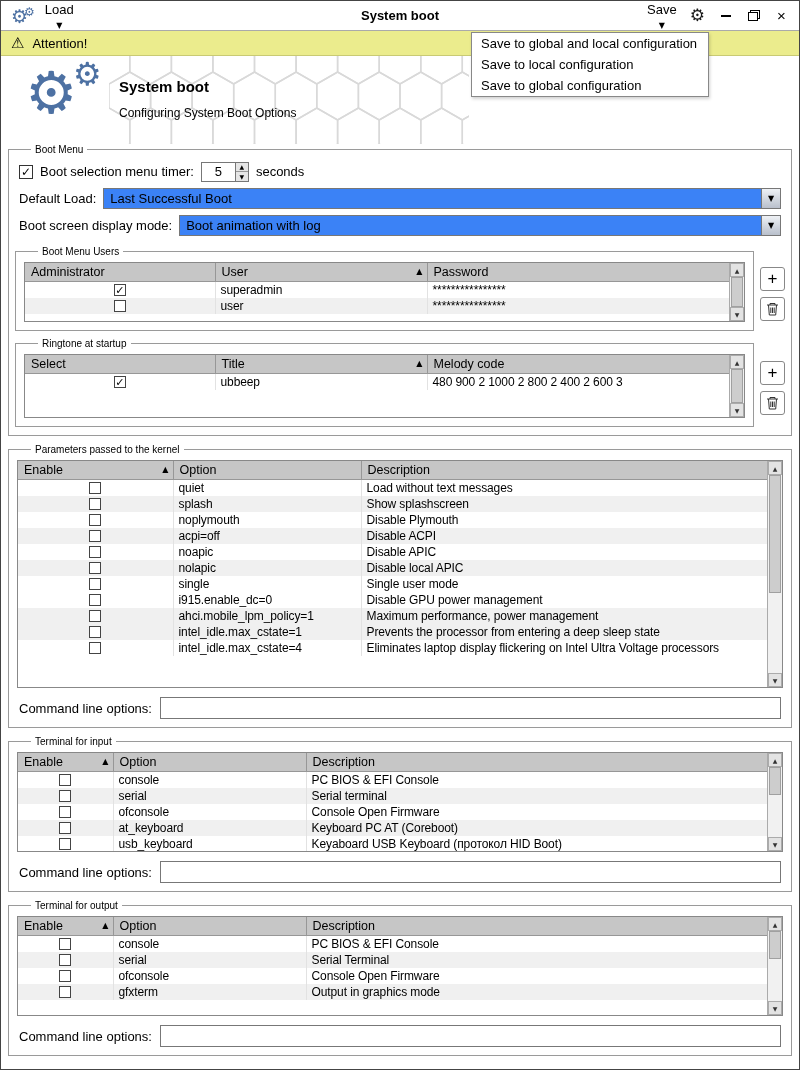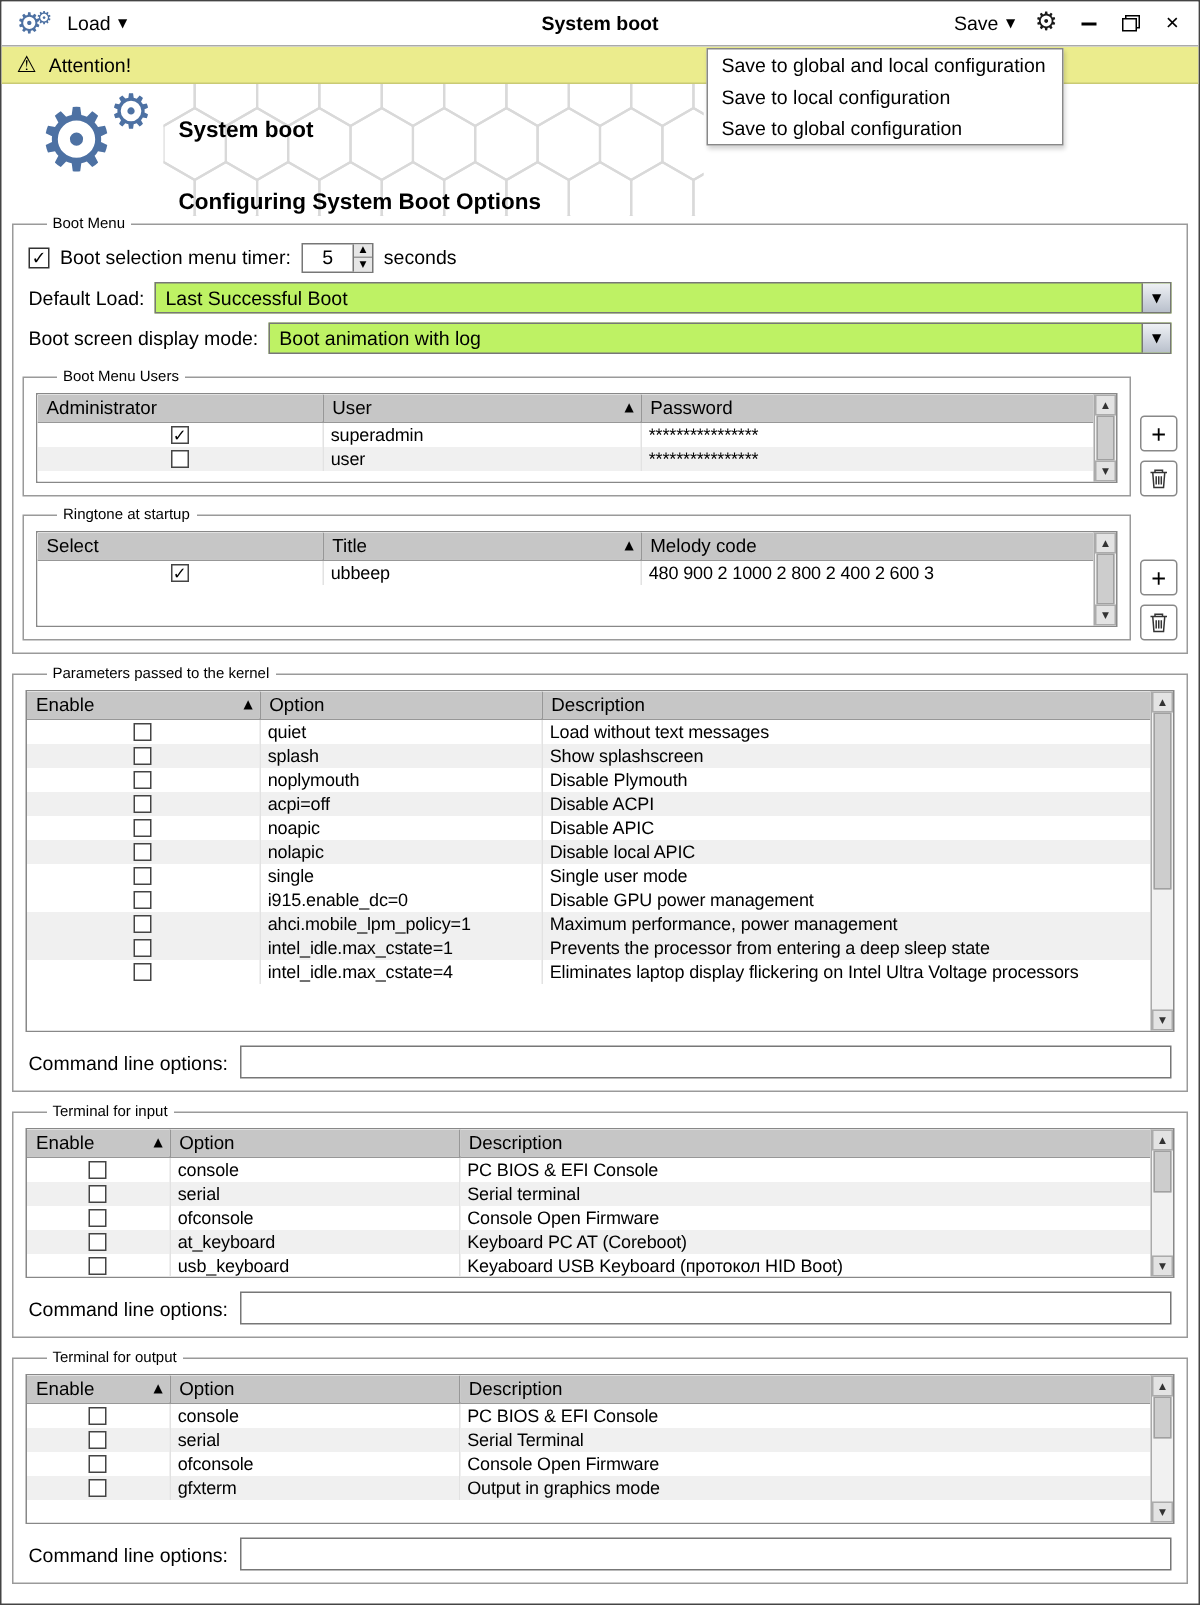--- a/index.html
+++ b/index.html
@@ -9,21 +9,21 @@
 
   .window { width: 800px; height: 1070px; border: 1px solid #444; background: #fff;
             display: flex; flex-direction: column; position: relative; overflow: hidden; }
 
   
   .titlebar { height: 30px; flex: 0 0 auto; display: flex; align-items: center;
               padding: 0 10px; border-bottom: 1px solid #aaa; position: relative; background: #fff; }
   .logo-gears { color: #4d71a3; line-height: 1; display: inline-flex; align-items: flex-end; }
   .logo-gears .g1 { font-size: 19px; }
   .logo-gears .g2 { font-size: 12px; margin-left: -4px; margin-bottom: 8px; }
-  .menubtn { display: inline-flex; align-items: center; gap: 5px; margin-left: 10px; cursor: default; }
+  .menubtn { display: inline-flex; align-items: center; gap: 5px; margin-left: 10px; cursor: default; flex-direction: column; }
   .caret { font-size: 8px; line-height: 1; }
   .tb-title { position: absolute; left: 0; right: 0; text-align: center; font-weight: bold; pointer-events: none; }
   .tb-right { margin-left: auto; display: flex; align-items: center; gap: 13px; }
   .tb-gear { font-size: 17px; color: #1a1a1a; line-height: 1; }
   .win-btn { display: inline-flex; align-items: center; justify-content: center; width: 15px; height: 14px; }
   .ic-min { width: 10px; height: 0; border-top: 2px solid #000; }
   .ic-restore { position: relative; width: 12px; height: 11px; }
   .ic-restore::before { content: ""; position: absolute; top: 0; right: 0; width: 8px; height: 7px; border: 1px solid #000; }
   .ic-restore::after  { content: ""; position: absolute; bottom: 0; left: 0; width: 8px; height: 7px; border: 1px solid #000; background: #fff; }
   .ic-close { font-size: 15px; line-height: 1; }
@@ -38,45 +38,45 @@
               border: 1px solid #888; z-index: 40; box-shadow: 1px 2px 3px rgba(0,0,0,0.18); }
   .savemenu .mi { padding: 3px 9px; line-height: 15px; white-space: nowrap; }
 
   
   .hero { height: 88px; flex: 0 0 auto; position: relative; overflow: hidden; }
   .hex-svg { position: absolute; left: 108px; top: 0; width: 360px; height: 88px; }
   .hex-svg polygon { fill: none; stroke: #d9d9d9; stroke-width: 1.5; }
   .hero-g1 { position: absolute; left: 24px; top: 8px; font-size: 58px; color: #4d71a3; line-height: 1; }
   .hero-g2 { position: absolute; left: 72px; top: 2px; font-size: 32px; color: #4d71a3; line-height: 1; }
   .hero-title { position: absolute; left: 118px; top: 22px; font-size: 15px; font-weight: bold; }
-  .hero-sub   { position: absolute; left: 118px; top: 50px; font-size: 15px; font-weight: bold; margin-top: 20px; }
+  .hero-sub   { position: absolute; left: 118px; top: 50px; font-size: 12px; font-weight: normal; }
 
   
   fieldset { border: 1px solid #9a9a9a; margin: 0 7px 8px; padding: 3px 6px 8px; background: #fff; }
   legend { padding: 0 4px; margin-left: 16px; font-size: 10px; }
   fieldset.sub { margin: 2px 0 0; flex: 1; }
 
   .formrow { height: 27px; display: flex; align-items: center; gap: 7px; padding: 0 4px; }
   .cb { width: 14px; height: 14px; border: 1px solid #333; background: #fff; display: inline-flex;
         align-items: center; justify-content: center; font-size: 12px; line-height: 1; flex: 0 0 auto; }
 
   .spin { display: inline-flex; border: 1px solid #777; height: 20px; background: #fff; }
   .spin .val { width: 33px; text-align: center; line-height: 18px; }
   .spin .arrows { width: 13px; border-left: 1px solid #777; display: flex; flex-direction: column; }
   .spin .arrows span { flex: 1; font-size: 6px; display: flex; align-items: center; justify-content: center;
                        background: #e6e6e6; }
   .spin .arrows span:first-child { border-bottom: 1px solid #999; }
 
-  .combo { flex: 1; display: flex; border: 1px solid #777; height: 21px; background: #bef264; align-items: stretch; }
+  .combo { flex: 1; display: flex; border: 1px solid #777; height: 21px; background: #3b82f6; align-items: stretch; }
   .combo .val { flex: 1; padding: 0 6px; line-height: 19px; overflow: hidden; white-space: nowrap; }
   .combo .drop { width: 19px; border-left: 1px solid #777; background: linear-gradient(#eef1f5, #b9c0cc);
                  display: flex; align-items: center; justify-content: center; font-size: 8px; }
 
   
-  .subrow { display: flex; align-items: flex-end; gap: 6px; margin-top: 5px; }
+  .subrow { display: flex; align-items: center; gap: 6px; margin-top: 5px; }
   .btncol { display: flex; flex-direction: column; gap: 6px; padding-top: 12px; flex: 0 0 auto; }
   .sqbtn { width: 25px; height: 24px; border: 1px solid #888; border-radius: 3px; background: #fff;
            display: flex; align-items: center; justify-content: center; font-size: 17px; line-height: 1; }
 
   .tablewrap { display: flex; border: 1px solid #888; background: #fff; margin: 2px 2px 0; }
   .tbl-area { flex: 1; overflow: hidden; background: #fff; }
   table { width: 100%; border-collapse: collapse; table-layout: fixed; }
   th { background: #c6c6c6; font-weight: normal; text-align: left; height: 18px; padding: 0 6px;
        border-right: 1px solid #979797; border-bottom: 1px solid #979797; font-size: 12.5px;
        position: relative; white-space: nowrap; overflow: hidden; }

